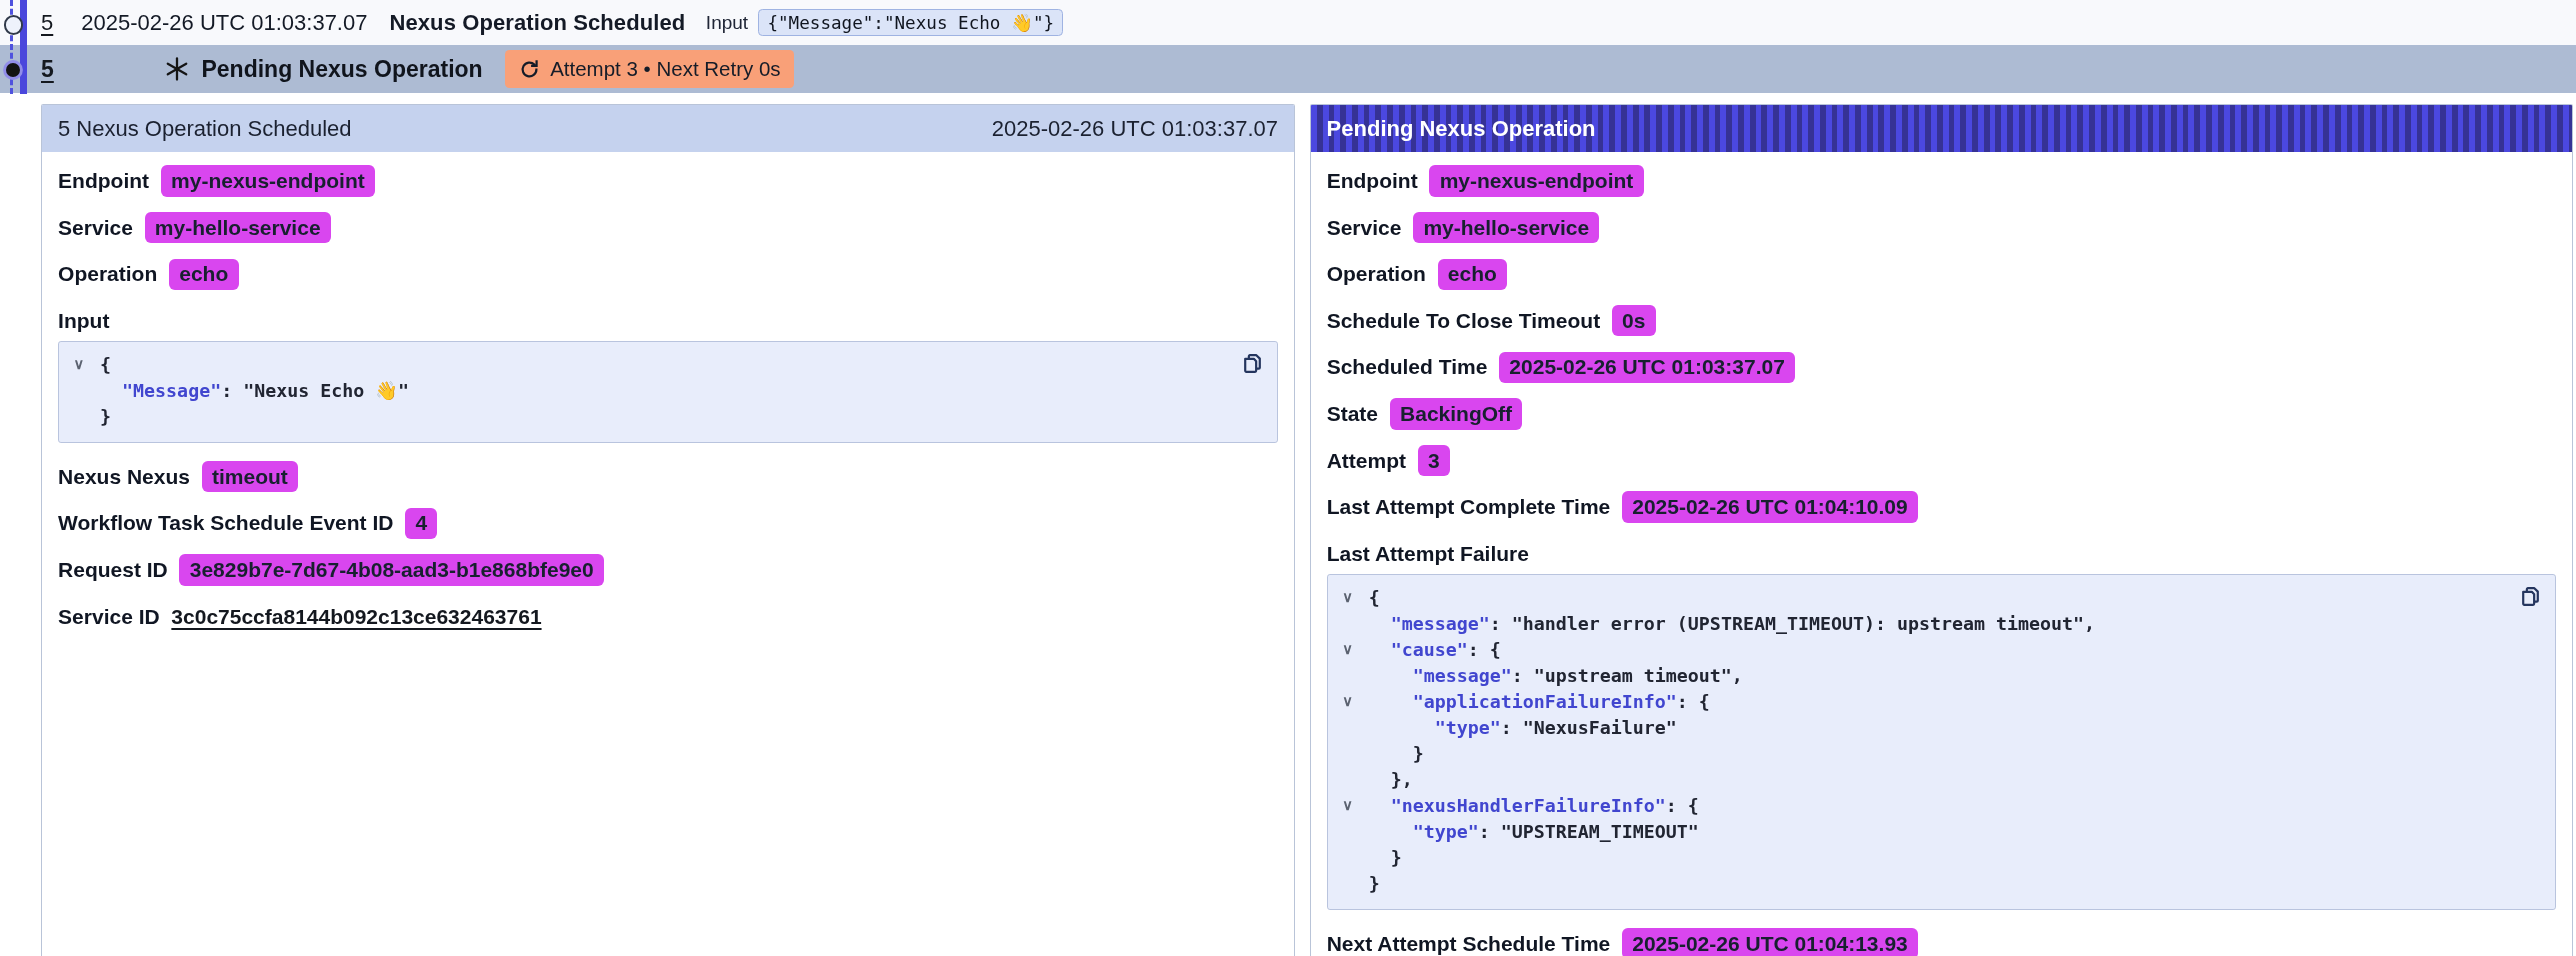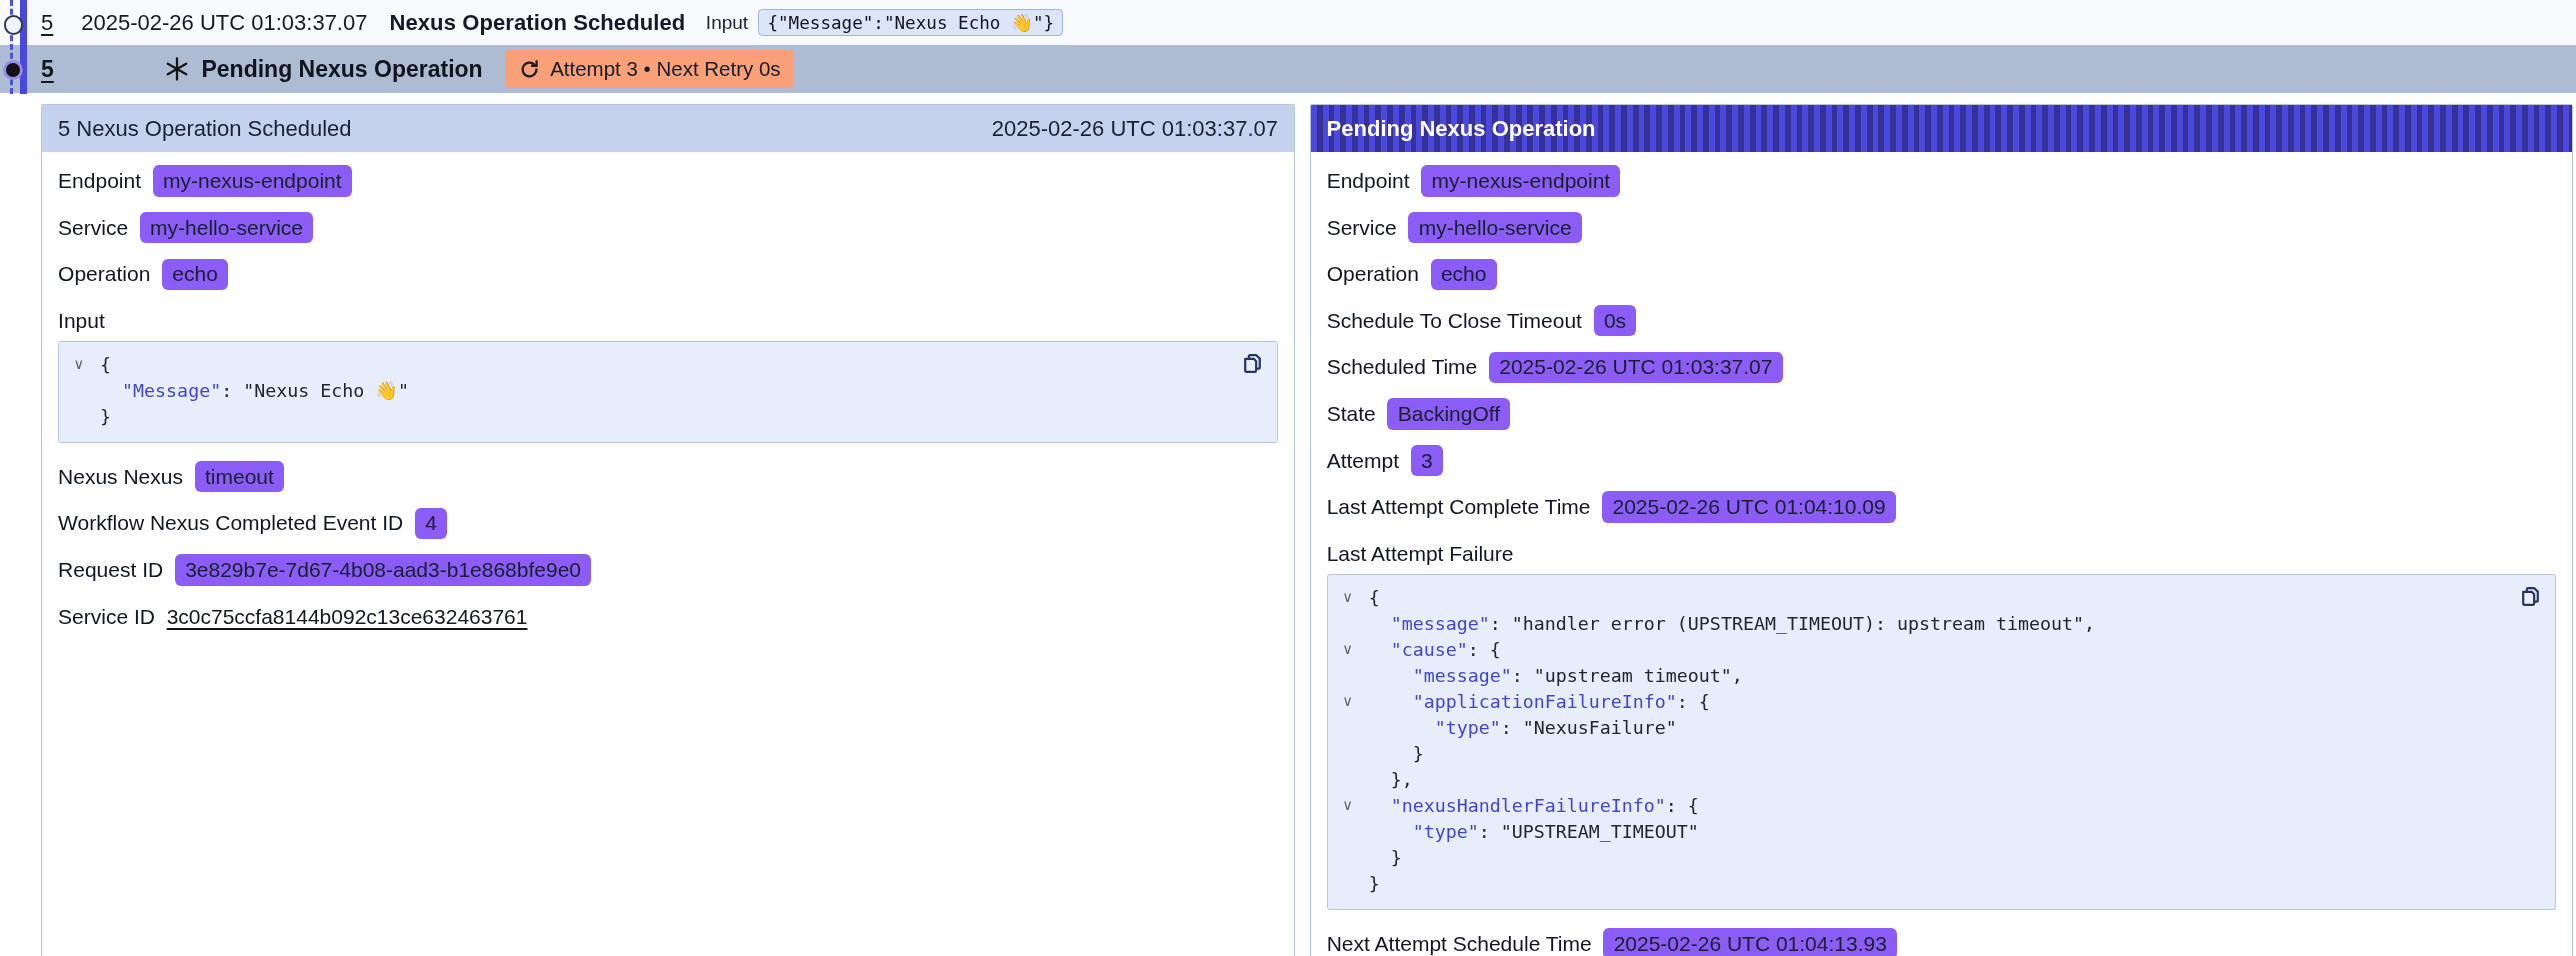--- a/index.html
+++ b/index.html
@@ -31,24 +31,24 @@
   
   .panels{display:flex;gap:14.6px;margin:11px 2.9px 0 41px;height:936px;align-items:stretch;}
   .panel{border:0.7px solid #b9c4d8;border-radius:1.5px;background:#ffffff;overflow:hidden;}
   .panel.left{width:1252px;flex:none;}
   .panel.right{flex:1;}
   .panel-header{height:47px;display:flex;justify-content:space-between;align-items:center;
        padding:0 16px;font-size:22px;font-weight:500;color:#1b2130;}
   .panel.left .panel-header{background:#c5d2ee;}
   .panel.right .panel-header{color:#ffffff;font-weight:600;
        background:repeating-linear-gradient(90deg,#4b48e0 0px,#4b48e0 5.9px,#363295 5.9px,#363295 11.7px);}
-  .fields{padding:13px 8.8px 0 8.8px;}
+  .fields{padding:13px 8.8px 0 8.8px;font-weight:bold;}
   .field{display:flex;align-items:center;gap:11.7px;margin:0 7.3px 14.6px 7.3px;font-size:21px;min-height:32px;}
   .flabel{color:#101623;}
-  .fbadge{background:#8b5cf6;border-radius:5.9px;padding:3.7px 10.3px;color:#18202f;}
+  .fbadge{background:#d946ef;border-radius:5.9px;padding:3.7px 10.3px;color:#18202f;}
   .flink{color:#14181f;text-decoration:underline;text-underline-offset:4.4px;cursor:pointer;}
   .field-label-only{margin-bottom:4.4px;}
 
   
   .codeblock{position:relative;margin:0 7.3px 17.6px 7.3px;background:#e8edfb;border:0.7px solid #b9c4de;
        border-radius:2.9px;padding:10.3px 51px 11.7px 0;}
   .cline{position:relative;white-space:pre;font-family:"DejaVu Sans Mono",monospace;
        font-size:18.3px;line-height:26px;color:#212532;padding-left:41px;}
   .chev{position:absolute;left:10.3px;top:-1.5px;width:19px;text-align:center;color:#5b6270;
        font-size:14.6px;cursor:pointer;font-family:"Liberation Sans",sans-serif;}
@@ -125,21 +125,21 @@
               </svg></button>
             <div class="cline"><span class="chev">∨</span><span style="margin-left: 0px;"><span>{</span></span></div>
             <div class="cline"><span style="margin-left: 22px;"><span class="ckey">"Message"</span><span>: "Nexus Echo 👋"</span></span></div>
             <div class="cline"><span style="margin-left: 0px;"><span>}</span></span></div>
           </div>
           <div class="field">
             <span class="flabel">Nexus Nexus</span>
             <span class="fbadge">timeout</span>
           </div>
           <div class="field">
-            <span class="flabel">Workflow Nexus Completed Event ID</span>
+            <span class="flabel">Workflow Task Schedule Event ID</span>
             <span class="fbadge">4</span>
           </div>
           <div class="field">
             <span class="flabel">Request ID</span>
             <span class="fbadge">3e829b7e-7d67-4b08-aad3-b1e868bfe9e0</span>
           </div>
           <div class="field">
             <span class="flabel">Service ID</span>
             <a class="flink">3c0c75ccfa8144b092c13ce632463761</a>
           </div>

